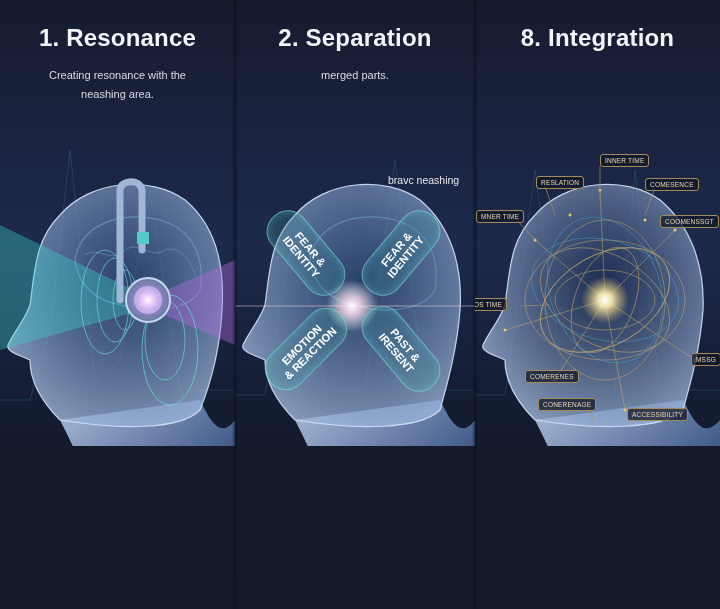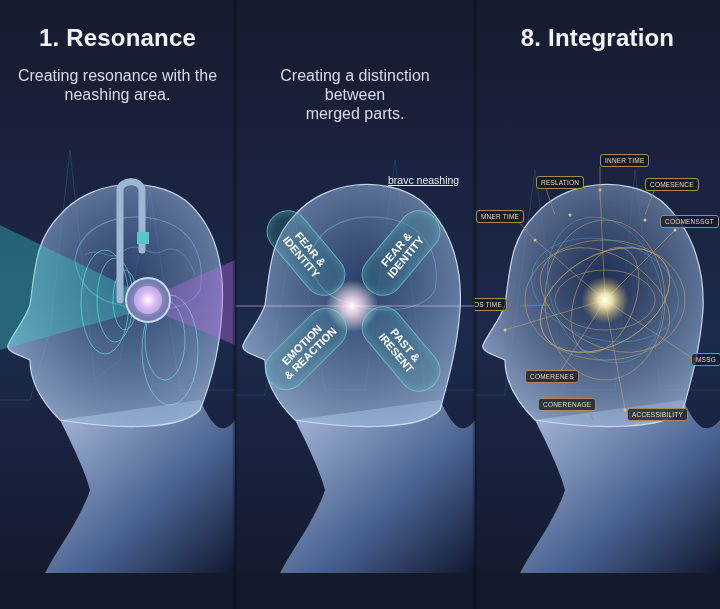--- a/index.html
+++ b/index.html
@@ -1,23 +1,23 @@
 <!DOCTYPE html>
 <html><head>
 <meta charset="utf-8">
 <style>
   html,body{margin:0;padding:0;}
   body{width:720px;height:609px;overflow:hidden;background:#141a2c;font-family:"Liberation Sans",sans-serif;}
   .wrap{position:relative;width:720px;height:609px;display:flex;}
-  .panel{position:relative;height:609px;overflow:hidden;
+  .panel{position:relative;height:446px;overflow:hidden;
     background:linear-gradient(180deg,#161b2e 0%,#1a2340 30%,#1d2a4c 55%,#17203a 80%,#131a2c 100%);}
   .p1{width:235px;} .p2{width:240px;} .p3{width:245px;}
   .divider{position:absolute;top:0;width:6px;height:609px;background:linear-gradient(90deg,rgba(8,12,24,0.0),rgba(8,12,24,0.55),rgba(8,12,24,0.0));z-index:5;}
   .title{position:absolute;top:24px;left:0;right:0;text-align:center;color:#f2f4f8;font-size:24px;font-weight:bold;letter-spacing:0.2px;}
-  .sub{position:absolute;top:66px;left:14px;right:14px;text-align:center;color:#d8dce6;font-size:16px;line-height:19px;}
+  .sub{position:absolute;top:66px;left:14px;right:14px;text-align:center;color:#d8dce6;font-size:11px;line-height:19px;}
   svg{position:absolute;left:0;top:0;}
   .lbl{position:absolute;font-size:6.5px;color:#e8d9b0;border:1px solid #a38b5a;border-radius:3px;padding:2px 4px;background:rgba(20,24,40,0.75);letter-spacing:0.2px;white-space:nowrap;z-index:6;}
   .pill{position:absolute;width:96px;height:40px;border-radius:20px;border:1.5px solid rgba(140,230,230,0.55);
     background:rgba(60,140,150,0.28);box-shadow:0 0 8px rgba(100,220,220,0.35) inset;color:#fff;font-weight:bold;font-size:11px;line-height:12px;
     display:flex;align-items:center;justify-content:center;text-align:center;z-index:6;}
   .tag{position:absolute;color:#e6e9f0;font-size:10.5px;z-index:6;}
   .bottom{position:absolute;left:0;right:0;top:573px;height:36px;background:#151a2b;z-index:4;}
 </style>
 </head>
 <body>
@@ -69,22 +69,22 @@
 
       <path d="M120 300 L120 190 C120 180 140 178 142 190 L142 250" fill="none" stroke="#9fb6d6" stroke-width="7" stroke-linecap="round"></path>
       <rect x="137" y="232" width="12" height="12" fill="#57c9c9"></rect>
       <circle cx="148" cy="300" r="22" fill="#6d7fa8" stroke="#c8d6ee" stroke-width="2"></circle>
       <circle cx="148" cy="300" r="14" fill="#aebfe0"></circle>
       <circle cx="148" cy="300" r="20" fill="url(#glow1)"></circle>
     </svg>
   </div>
 
   <div class="panel p2">
+    <div class="title">2. Separation</div>
     <div class="sub">
-      <div>Creating a distinction between</div>
       <div>merged parts.</div>
     </div>
     <svg width="240" height="609" viewBox="0 0 240 609">
       <defs>
         <radialGradient id="h2" cx="55%" cy="40%" r="65%">
           <stop offset="0" stop-color="#3a5a8c" stop-opacity="0.55"></stop>
           <stop offset="1" stop-color="#9fb8dc" stop-opacity="0.85"></stop>
         </radialGradient>
         <linearGradient id="body2" x1="0" y1="0" x2="1" y2="1">
           <stop offset="0" stop-color="#b8cbe8"></stop>
@@ -97,21 +97,21 @@
           <stop offset="1" stop-color="#ffffff" stop-opacity="0"></stop>
         </radialGradient>
       </defs>
       <path d="M0 395 L30 395 L60 220 L90 390 L130 390 L160 160 L190 390 L240 390" fill="none" stroke="#2f5d8a" stroke-width="1" opacity="0.45"></path>
       <path d="M60 420 C70 440 85 470 90 490 C80 520 60 545 45 573 L240 573 L240 420 C225 440 215 420 205 400 Z" fill="url(#body2)" opacity="0.95"></path>
       <path d="M60 420 C40 400 30 380 30 360 C20 355 6 352 8 345 C15 330 25 320 30 305 C35 270 35 240 60 215 C90 180 150 175 185 200 C215 225 228 265 225 310 C222 350 212 385 205 410 C185 430 120 430 60 420 Z" fill="url(#h2)" stroke="#cfe0f5" stroke-width="1.2" opacity="0.95"></path>
       <path d="M75 260 C80 225 120 210 160 220 C195 230 205 260 200 290 C190 310 150 315 120 305 C95 300 78 285 75 260 Z" fill="none" stroke="#6fa0cc" stroke-width="1.2" opacity="0.6"></path>
       <line x1="0" y1="306" x2="240" y2="306" stroke="#ffd8e0" stroke-width="1" opacity="0.5"></line>
       <circle cx="117" cy="306" r="26" fill="url(#glow2)"></circle>
     </svg>
-    <div class="tag" style="left:153px;top:174px;text-decoration:underline;">bravc neashing</div>
+    <div class="tag" style="left:153px;top:174px;">bravc neashing</div>
     <div class="pill" style="left:22px;top:232px;transform:rotate(50deg);">
       <div>
           <div>FEAR &amp;</div>
           <div>IDENTITY</div>
         </div>
     </div>
     <div class="pill" style="left:117px;top:232px;transform:rotate(-50deg);">
       <div>
           <div>FEAR &amp;</div>
           <div>IDENTITY</div>

